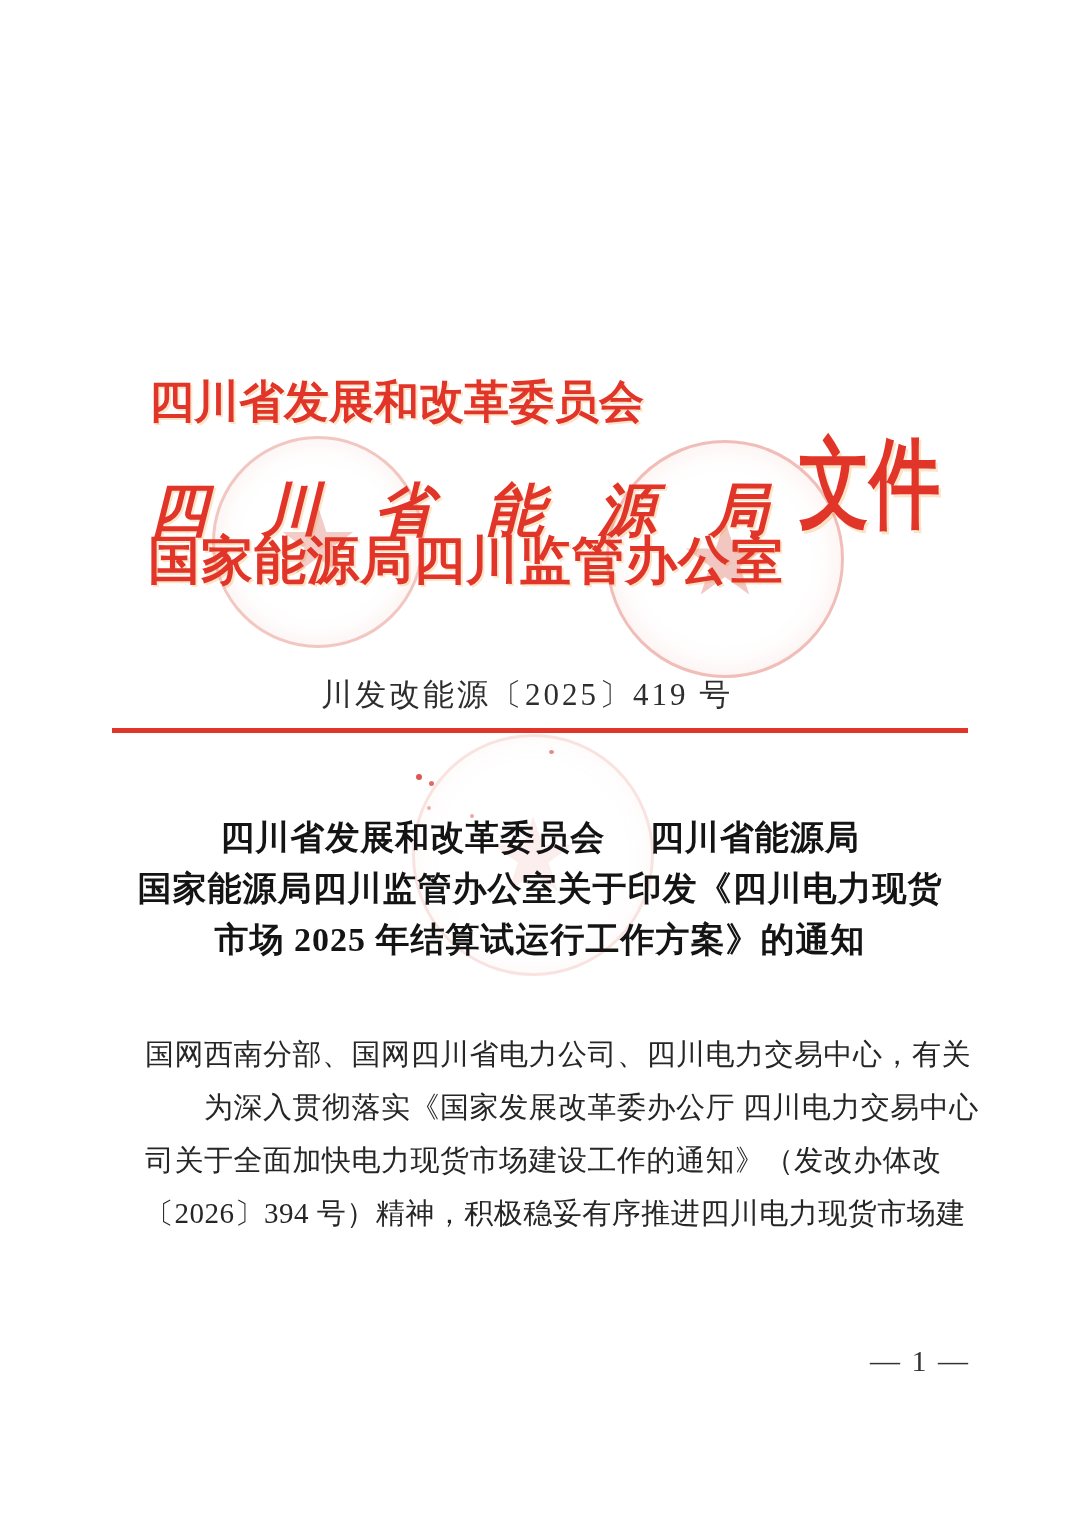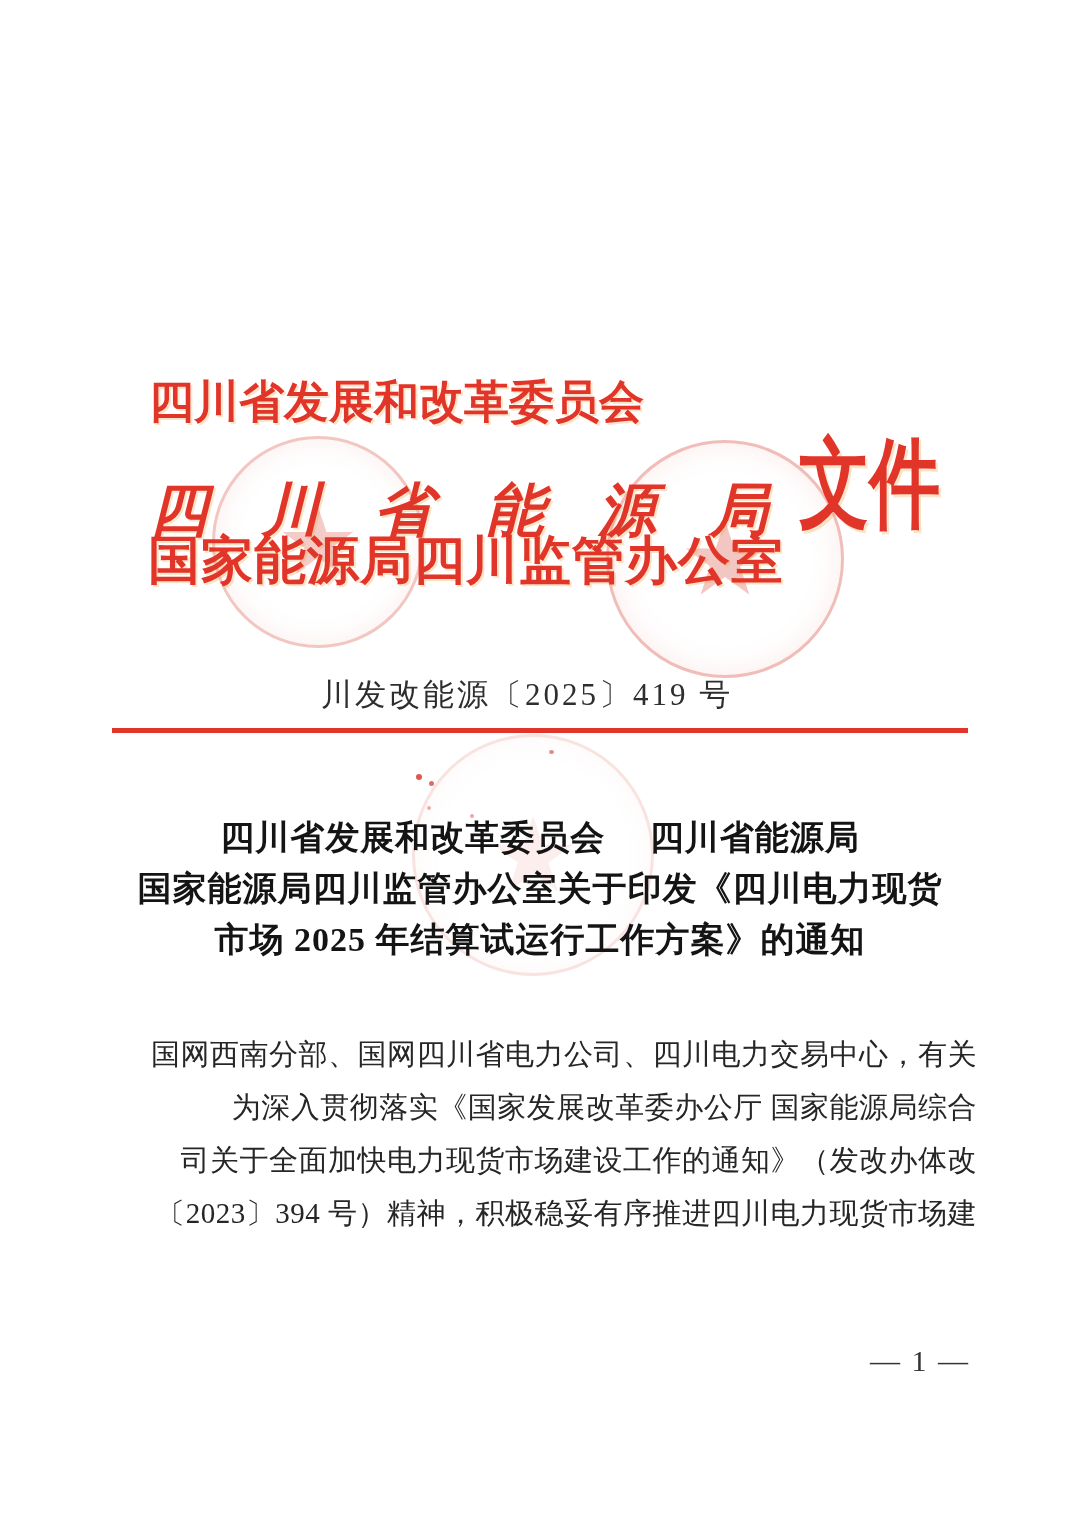--- a/index.html
+++ b/index.html
@@ -66,21 +66,21 @@
     position:absolute; left:0; top:812px; width:1080px; text-align:center;
     font-weight:bold; color:#141414; font-size:34px; z-index:2;
   }
   .title .t-line { line-height:51px; letter-spacing:1px; }
 
   
   .body-block {
     position:absolute; left:145px; top:1028px; width:832px;
     font-size:29px; color:#262626; z-index:2;
   }
-  .b-line { line-height:53px; letter-spacing:0.5px; white-space:nowrap;text-align:right; }
+  .b-line { line-height:53px; letter-spacing:0.5px; white-space:nowrap; }
   .b-line.indent { padding-left:59px; }
 
   
   .page-no {
     position:absolute; left:852px; top:1344px; width:136px; text-align:center;
     font-size:30px; color:#333333; letter-spacing:2px; z-index:2;
   }
 </style>
 </head>
 <body>
@@ -112,20 +112,20 @@
   <div class="red-rule"></div>
 
   <div class="title">
     <div class="t-line">四川省发展和改革委员会　 四川省能源局</div>
     <div class="t-line">国家能源局四川监管办公室关于印发《四川电力现货</div>
     <div class="t-line">市场 2025 年结算试运行工作方案》的通知</div>
   </div>
 
   <div class="body-block">
     <div class="b-line">国网西南分部、国网四川省电力公司、四川电力交易中心，有关</div>
-    <div class="b-line indent">为深入贯彻落实《国家发展改革委办公厅 国家能源局综合</div>
+    <div class="b-line indent">为深入贯彻落实《国家发展改革委办公厅 四川电力交易中心</div>
     <div class="b-line">司关于全面加快电力现货市场建设工作的通知》（发改办体改</div>
-    <div class="b-line">〔2023〕394 号）精神，积极稳妥有序推进四川电力现货市场建</div>
+    <div class="b-line">〔2026〕394 号）精神，积极稳妥有序推进四川电力现货市场建</div>
   </div>
 
   <div class="page-no">— 1 —</div>
 
 </div>
 
 </body></html>

